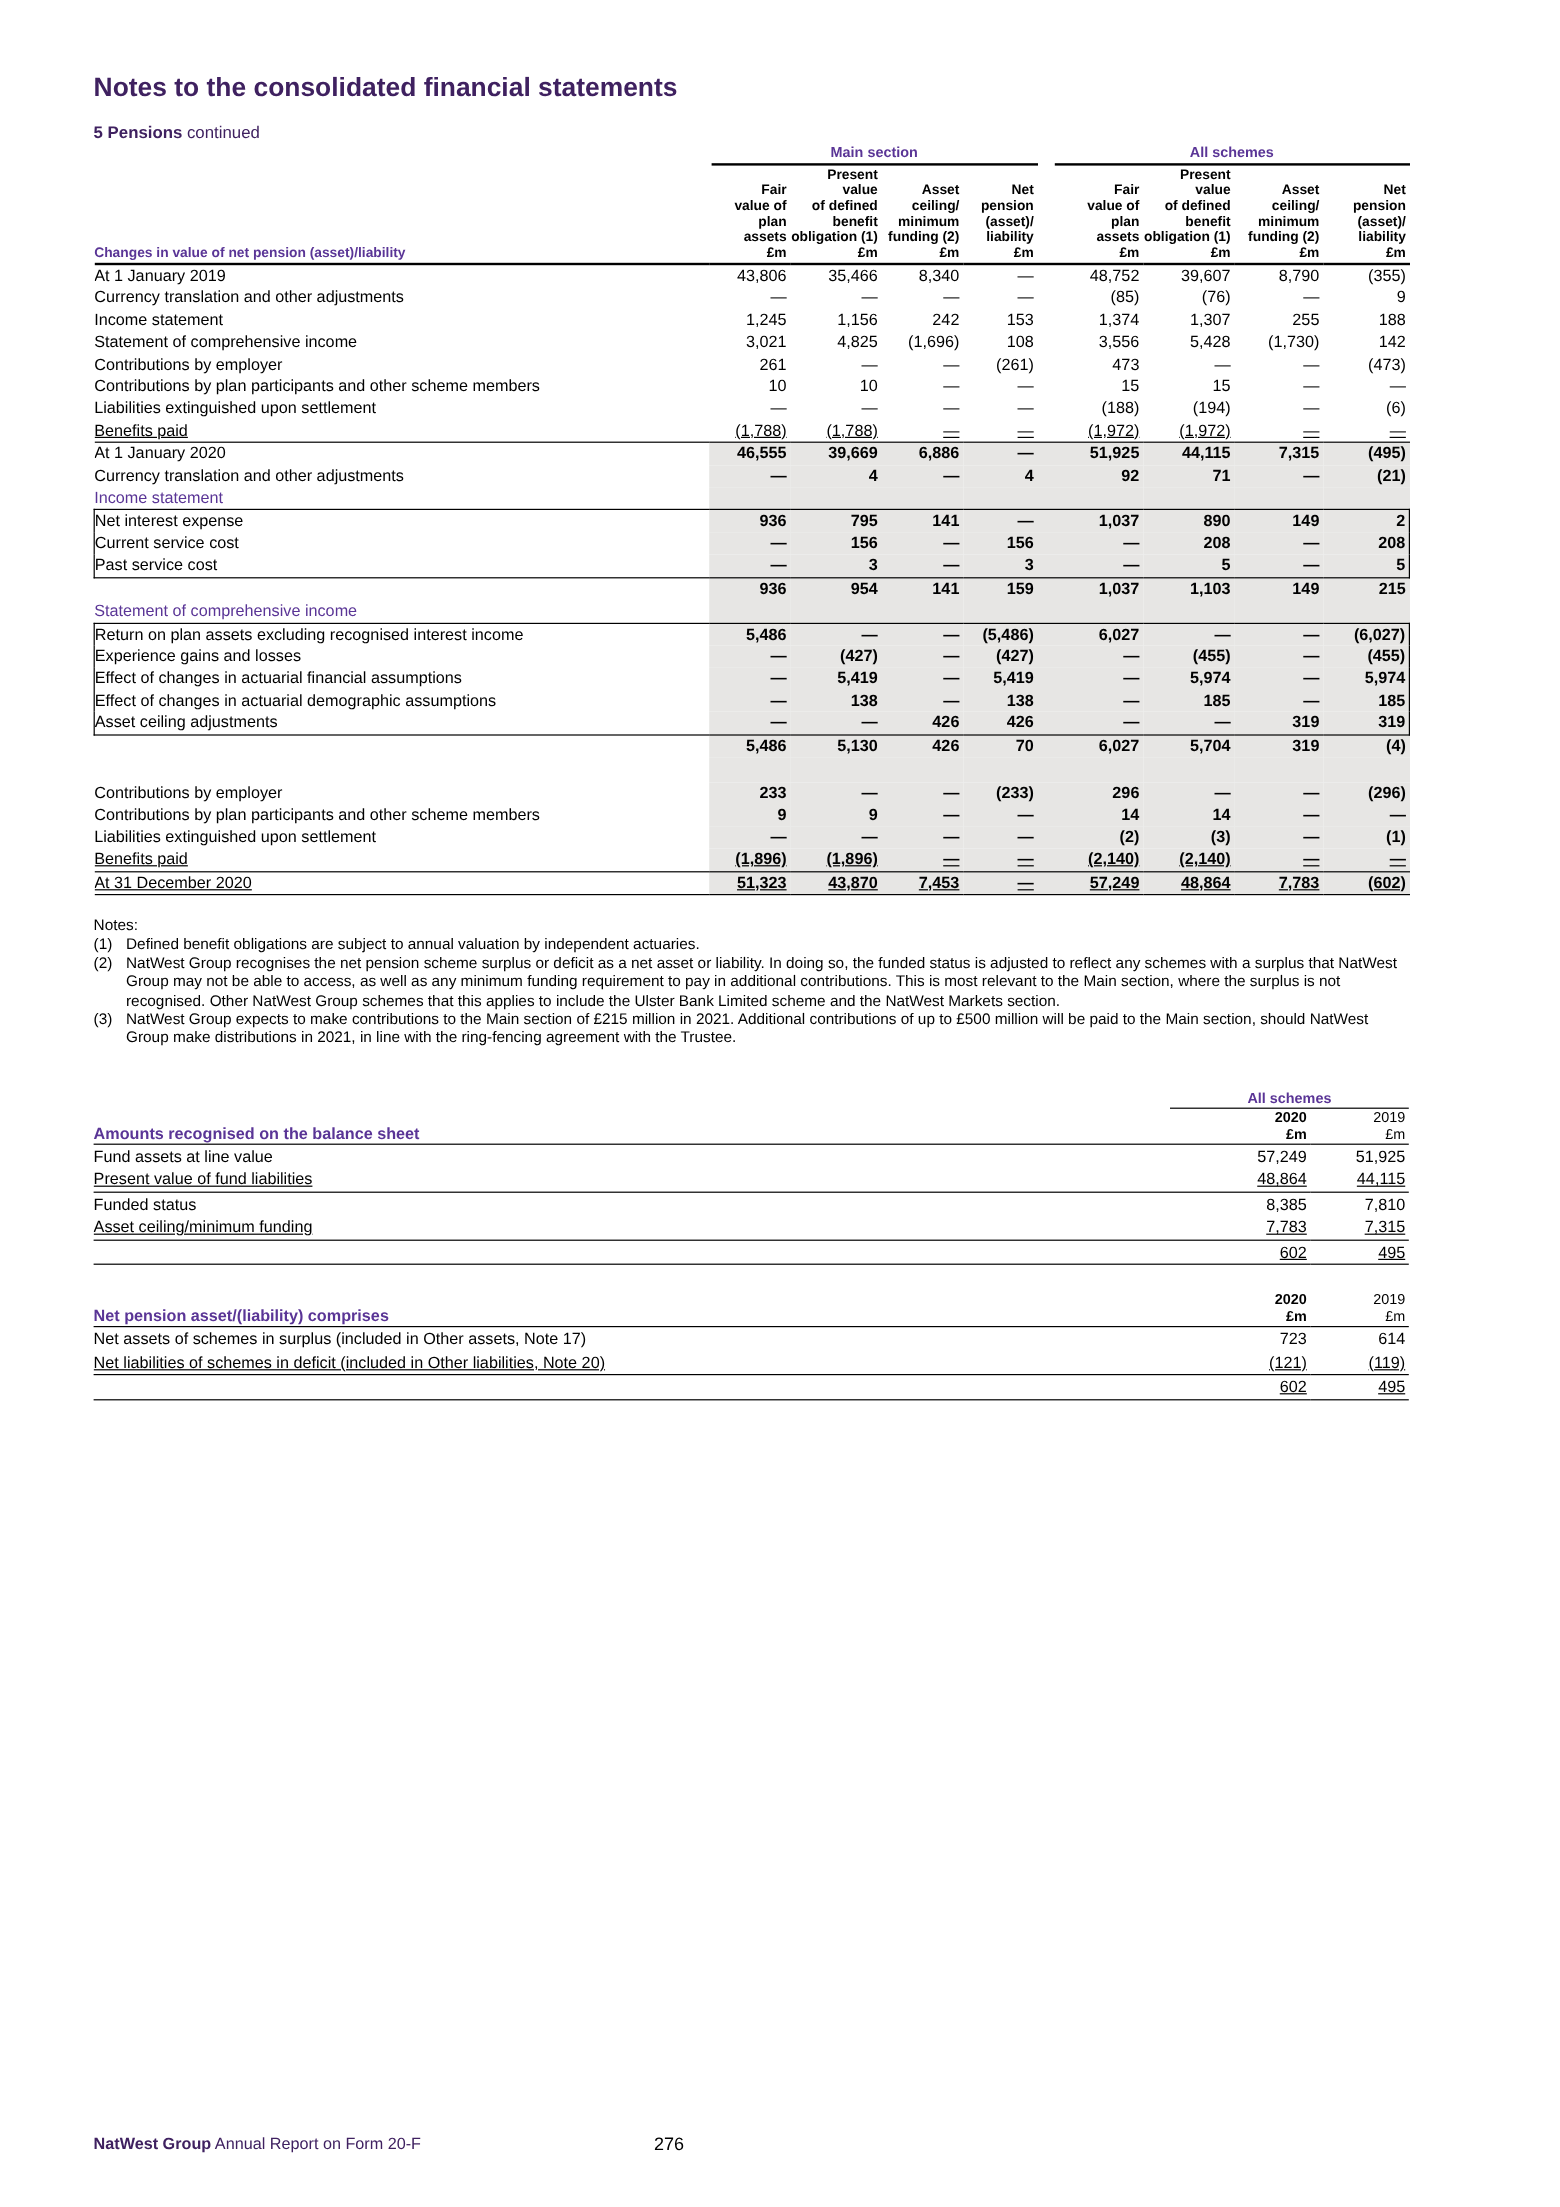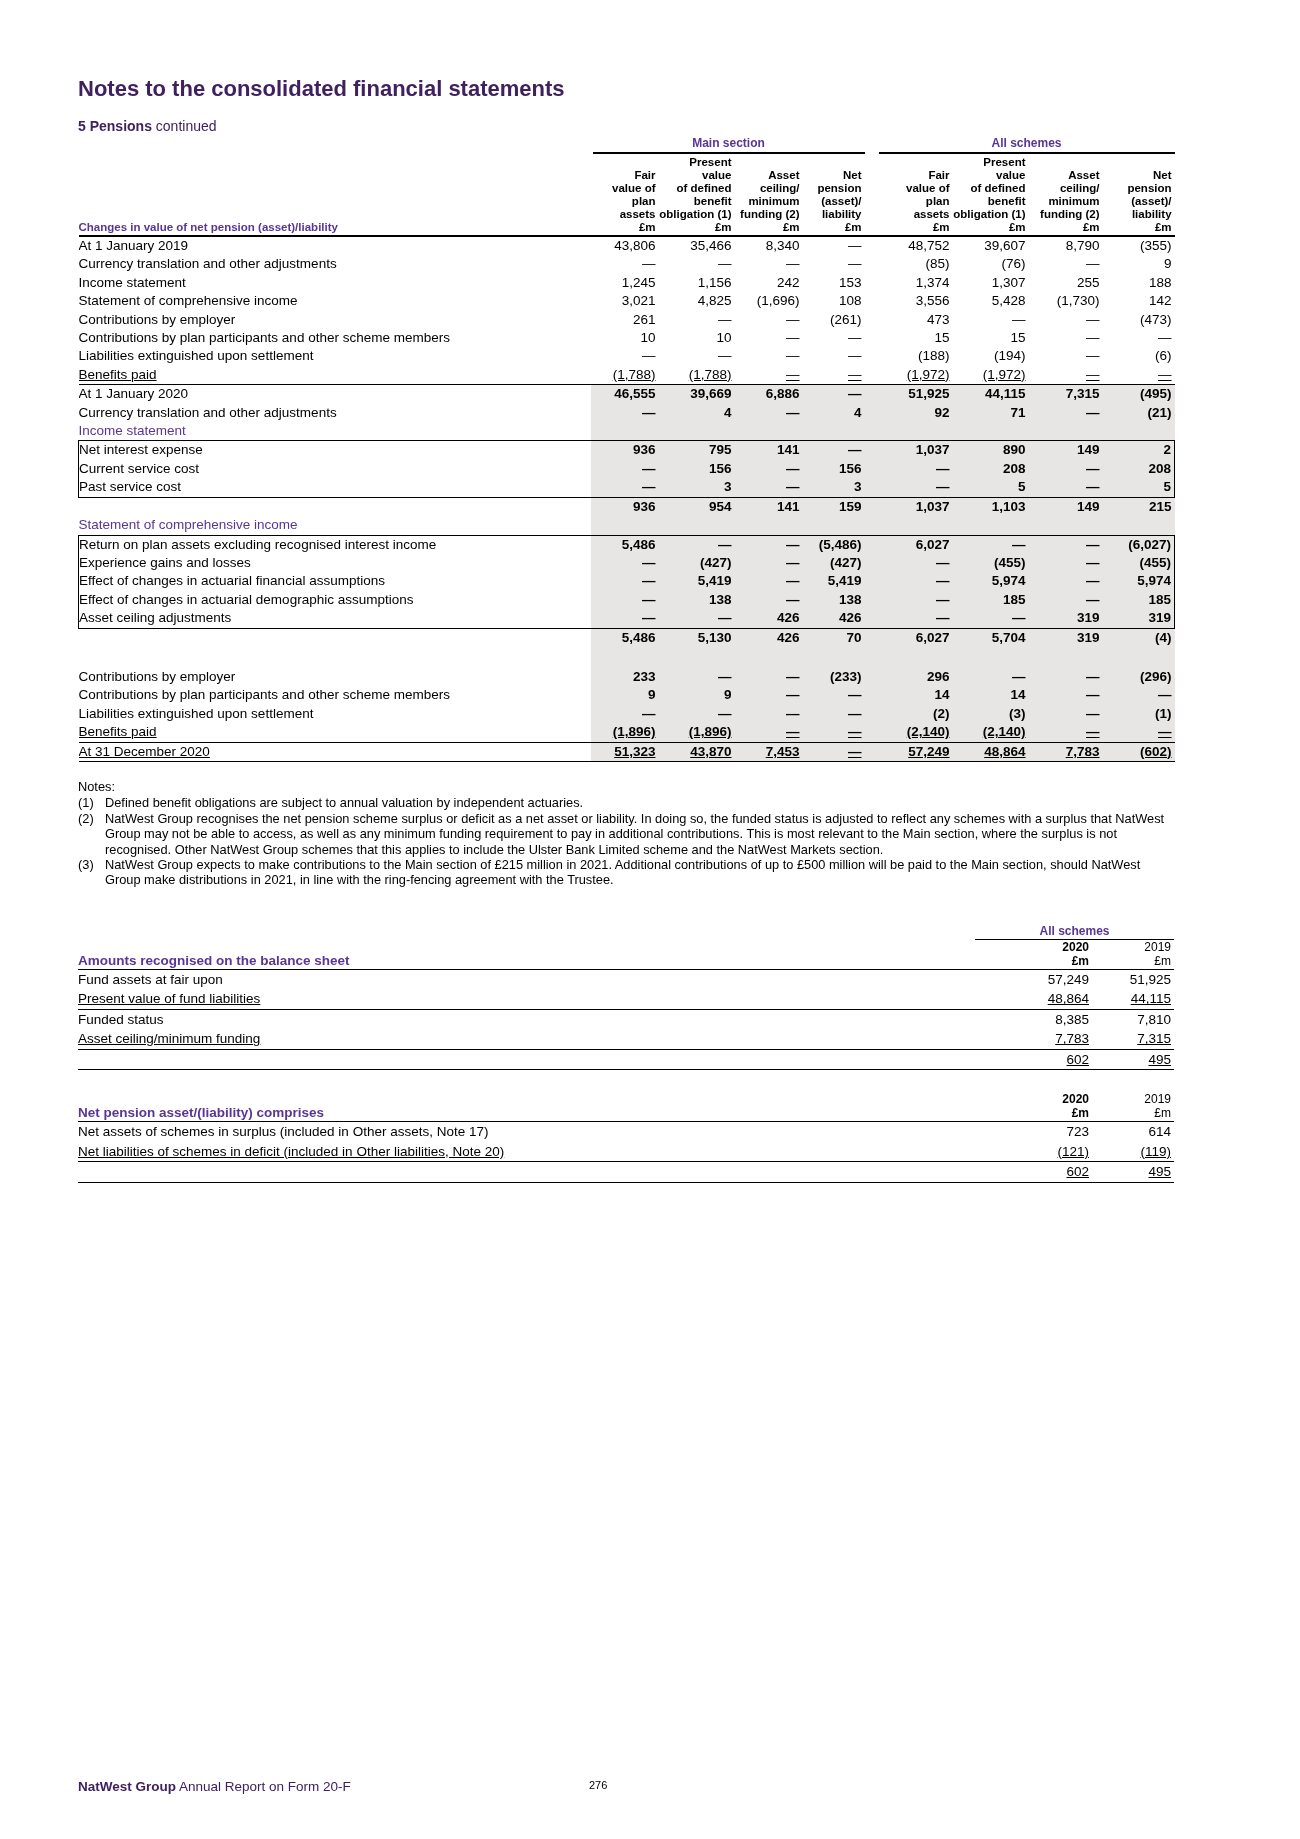--- a/index.html
+++ b/index.html
@@ -11,21 +11,21 @@
   *{box-sizing:border-box;}
   html,body{margin:0;padding:0;background:#fff;}
   .page{
     position:relative;
     width:1300px;height:1839px;
     background:#fff;
     font-family:"Liberation Sans","DejaVu Sans",sans-serif;
     color:#000;
     overflow:hidden;
   }
-  .content{position:absolute;left:78px;top:76px;width:1096px;}
+  .content{position:absolute;left:78px;top:60px;width:1096px;}
   h1.title{font-size:22px;line-height:26px;font-weight:bold;color:var(--tp);margin:0 0 16px 0;}
   .subtitle{font-size:14px;color:var(--tp);margin:0 0 2px 0;}
   .subtitle .b{font-weight:bold;}
 
   table{border-collapse:collapse;table-layout:fixed;width:1096px;}
   td,th{padding:0;vertical-align:bottom;}
 
   
   .maintbl th{font-size:11.5px;line-height:13px;margin-top:12px;}
   .maintbl td{font-size:13.5px;line-height:18.4px;height:18px;}
@@ -61,21 +61,21 @@
   .yr{text-align:right;padding-right:3px;}
   .yr.bold{font-weight:bold;}
   .yr.norm{font-weight:normal;text-align:right;}
   .unit-row th{border-bottom:1.5px solid var(--rule);padding-bottom:1px;}
   .smalltbl .label-head{font-size:13.5px;}
   .smalltbl2{margin-top:22px;}
 
   
   .footer{position:absolute;left:78px;top:1779px;font-size:13.5px;color:var(--tp);}
   .footer .b{font-weight:bold;}
-  .pagenum{position:absolute;left:545px;top:1779px;font-size:11px;color:#000;margin-left:44px;}
+  .pagenum{position:absolute;left:545px;top:1779px;font-size:15px;color:#000;}
 </style>
 </head>
 <body>
 
 <div class="page">
   <div class="content">
 
     <h1 class="title">Notes to the consolidated financial statements</h1>
 
     <p class="subtitle"><span class="b">5 Pensions</span><span> continued</span></p>
@@ -486,21 +486,21 @@
           <th class="yr norm">2019</th>
         </tr>
         <tr class="unit-row">
           <th class="label-head">Amounts recognised on the balance sheet</th>
           <th class="yr bold">£m</th>
           <th class="yr norm">£m</th>
         </tr>
       </thead>
       <tbody id="bs-tbody">
           <tr>
-            <td class="label">Fund assets at fair upon</td>
+            <td class="label">Fund assets at line value</td>
             <td class="num">57,249</td>
             <td class="num">51,925</td>
           </tr>
           <tr class="rb">
             <td class="label">Present value of fund liabilities</td>
             <td class="num">48,864</td>
             <td class="num">44,115</td>
           </tr>
           <tr>
             <td class="label">Funded status</td>

